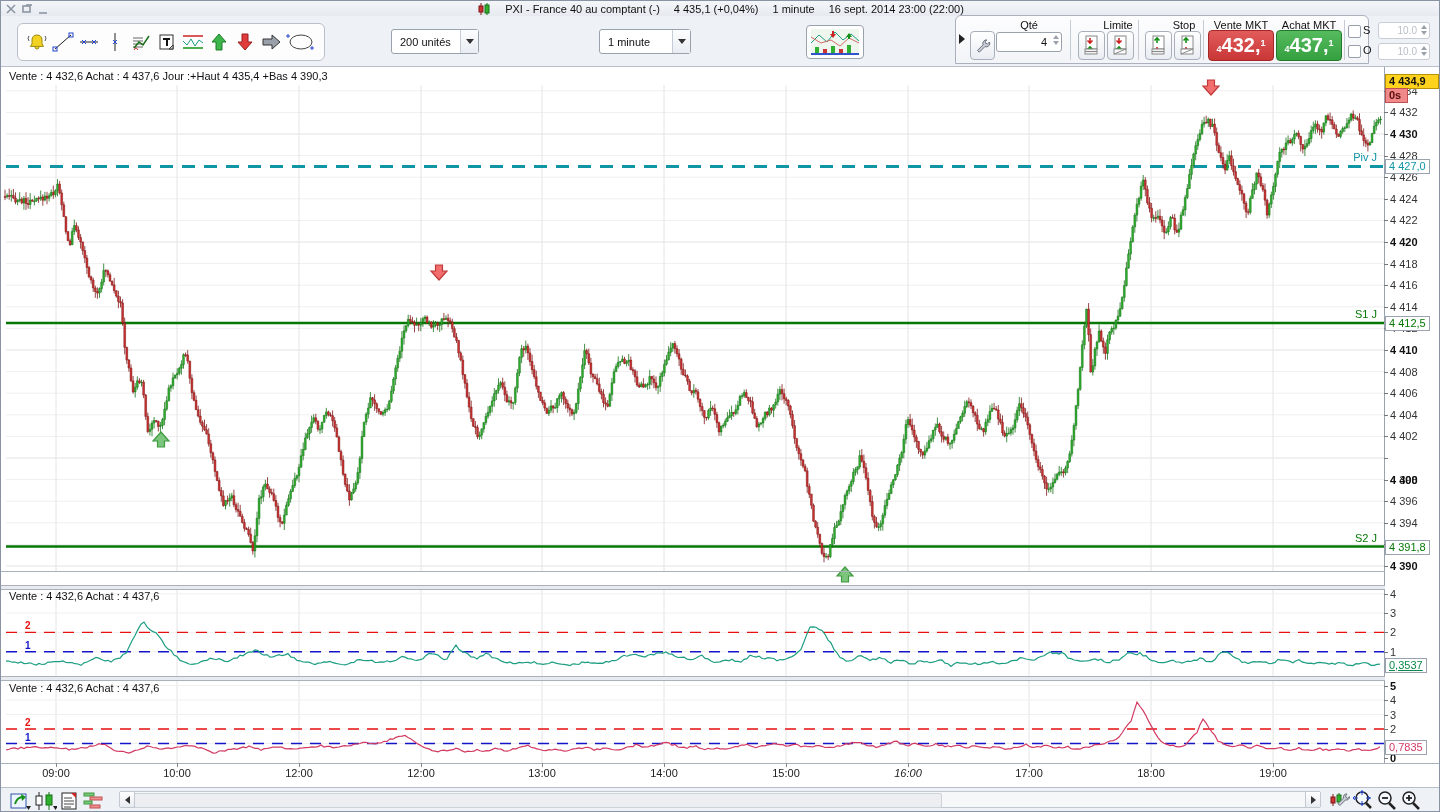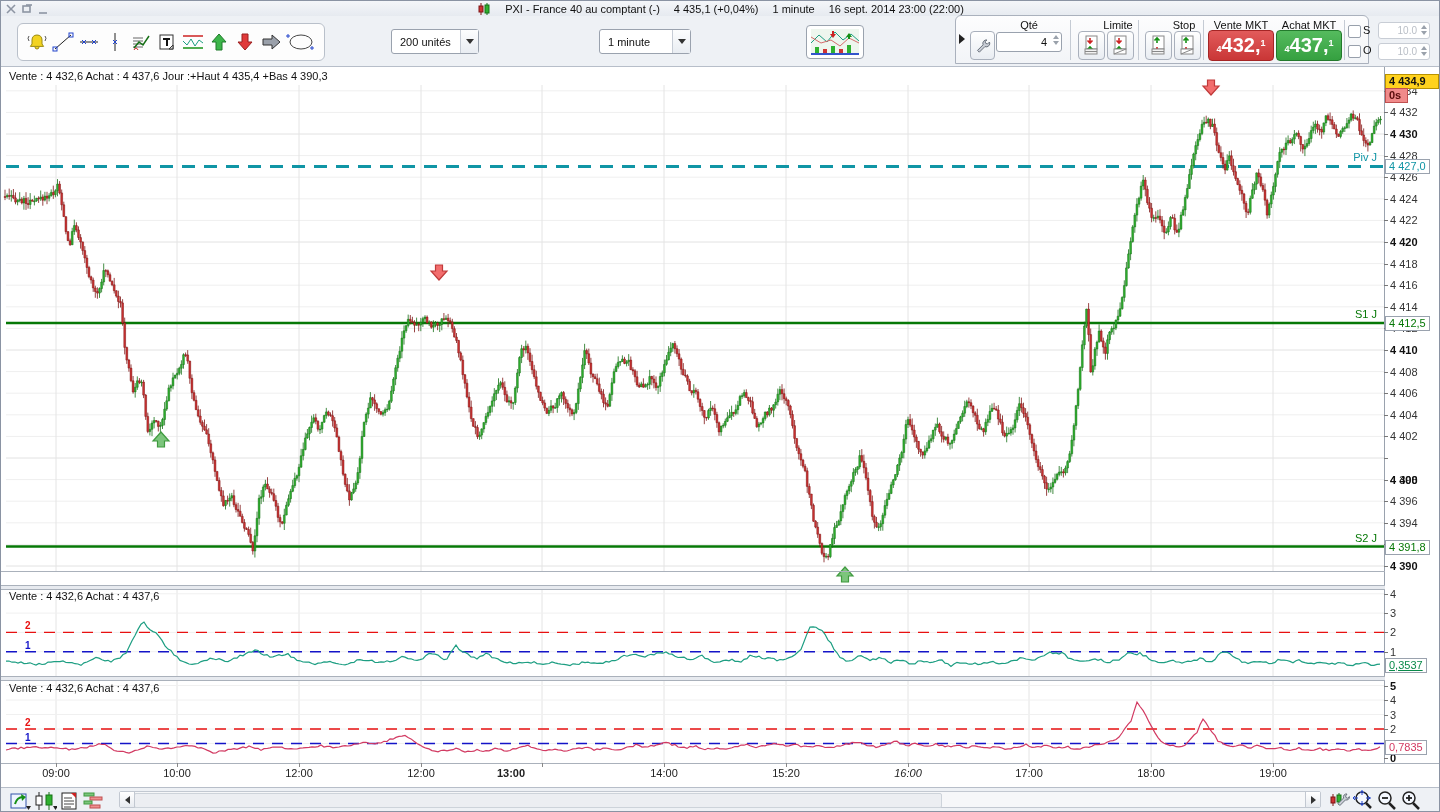--- a/index.html
+++ b/index.html
@@ -485,25 +485,25 @@
     <div class="abs pricebox" style="top: 738.7px; color: rgb(210, 58, 98);">0,7835</div>
     <div class="abs timetick" style="left: 55px;"></div>
     <div class="abs timelabel" style="left: 33px;">09:00</div>
     <div class="abs timetick" style="left: 176px;"></div>
     <div class="abs timelabel" style="left: 154px;">10:00</div>
     <div class="abs timetick" style="left: 298px;"></div>
     <div class="abs timelabel" style="left: 276px;">12:00</div>
     <div class="abs timetick" style="left: 420px;"></div>
     <div class="abs timelabel" style="left: 398px;">12:00</div>
     <div class="abs timetick" style="left: 541px;"></div>
-    <div class="abs timelabel" style="left: 488px; font-weight: bold;">13:00</div>
+    <div class="abs timelabel" style="left: 519px;">13:00</div>
     <div class="abs timetick" style="left: 663px;"></div>
     <div class="abs timelabel" style="left: 641px;">14:00</div>
     <div class="abs timetick" style="left: 785px;"></div>
-    <div class="abs timelabel" style="left: 763px;">15:20</div>
+    <div class="abs timelabel" style="left: 763px;">15:00</div>
     <div class="abs timetick" style="left: 907px;"></div>
     <div class="abs timelabel" style="left: 885px; font-style: italic;">16:00</div>
     <div class="abs timetick" style="left: 1028px;"></div>
     <div class="abs timelabel" style="left: 1006px;">17:00</div>
     <div class="abs timetick" style="left: 1150px;"></div>
     <div class="abs timelabel" style="left: 1128px;">18:00</div>
     <div class="abs timetick" style="left: 1272px;"></div>
     <div class="abs timelabel" style="left: 1250px;">19:00</div>
   </div>
 

